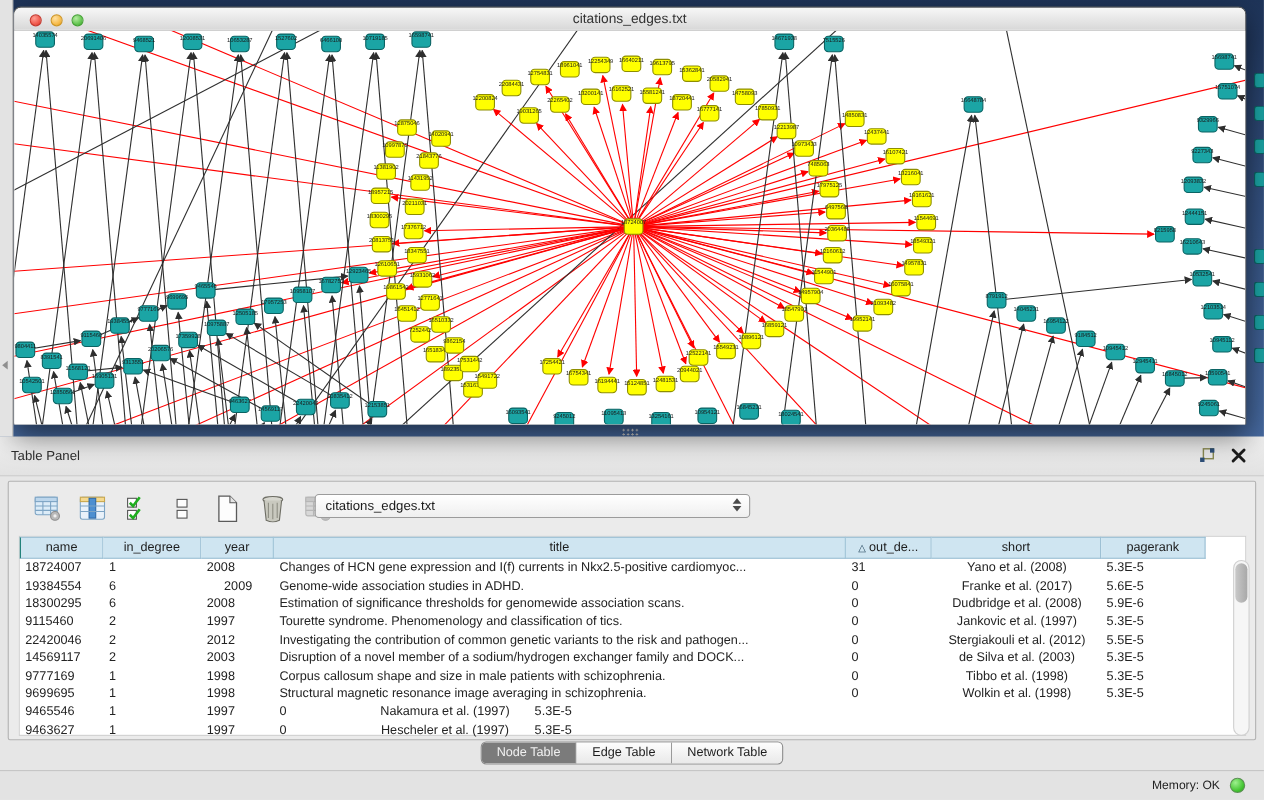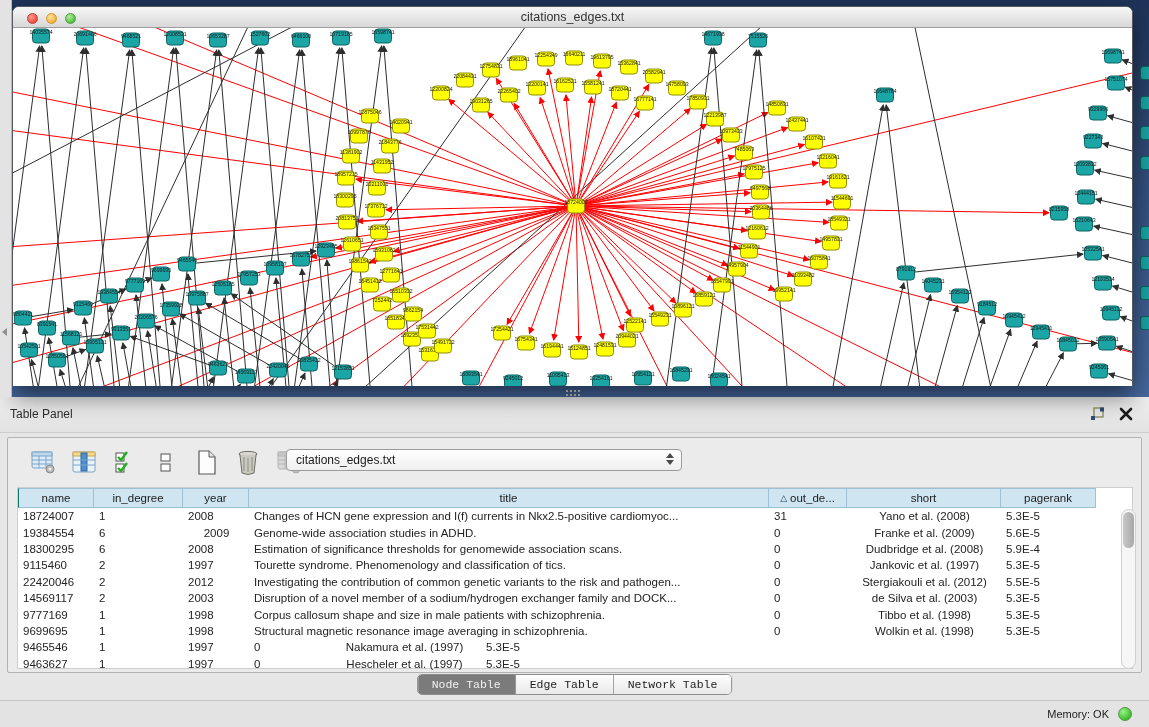--- a/index.html
+++ b/index.html
@@ -71,21 +71,21 @@
   #vscroll { position:absolute; left:1113px; top:71px; width:15px; height:160px;
     background:#f6f6f6; border:1px solid #d0d0d0; border-radius:8px; }
   #vscroll .thumb { position:absolute; left:1px; top:2px; width:11px; height:36px;
     border-radius:6px; background:linear-gradient(90deg,#c9c9c9,#a8a8a8); }
 
   
   #tabbar { left:50%; top:674px; transform:translateX(-50%); display:flex; height:21px;
     border:1px solid #8d8d8d; border-radius:5px; overflow:hidden; background:#f4f4f4;
     font-size:11.5px; z-index:5; }
   .tab { padding:3px 14px 0 14px; border-right:1px solid #9a9a9a; color:#1d1d1d;
-    background:linear-gradient(#fdfdfd,#e9e9e9); white-space:nowrap;font-family:Liberation Mono, monospace; }
+    background:linear-gradient(#fdfdfd,#e9e9e9); white-space:nowrap; }
   .tab:last-child { border-right:none; }
   .tab.selected { background:#7b7b7b; color:#f1f1f1; }
   #statusbar { left:0; top:700px; width:1149px; height:27px; background:#e3e3e3;
     border-top:1px solid #c6c6c6; }
   #memory { position:absolute; right:40px; top:7px; font-size:11px; color:#222; }
   #mem-dot { position:absolute; right:17px; top:6px; width:14px; height:14px; border-radius:50%;
     background:radial-gradient(circle at 35% 30%,#9ef08e,#43c431 65%,#2e9a22); border:1px solid #5a8f52; }
 </style>
 </head>
 <body>
@@ -957,31 +957,31 @@
         <div class="td" style="width: 78px;">31</div>
         <div class="td center" style="width: 154px;">Yano et al. (2008)</div>
         <div class="td" style="width: 95px;">5.3E-5</div>
       </div>
       <div class="tr">
         <div class="td" style="width: 76px;">19384554</div>
         <div class="td" style="width: 89px;">6</div>
         <div class="td" style="width: 66px; text-align: center;">2009</div>
         <div class="td" style="width: 520px;">Genome-wide association studies in ADHD.</div>
         <div class="td" style="width: 78px;">0</div>
-        <div class="td center" style="width: 154px;">Franke et al. (2009)</div>
+        <div class="td center" style="width: 154px;">Franke et al. (2017)</div>
         <div class="td" style="width: 95px;">5.6E-5</div>
       </div>
       <div class="tr">
         <div class="td" style="width: 76px;">18300295</div>
         <div class="td" style="width: 89px;">6</div>
         <div class="td" style="width: 66px;">2008</div>
         <div class="td" style="width: 520px;">Estimation of significance thresholds for genomewide association scans.</div>
         <div class="td" style="width: 78px;">0</div>
         <div class="td center" style="width: 154px;">Dudbridge et al. (2008)</div>
-        <div class="td" style="width: 95px;">5.9E-4</div>
+        <div class="td" style="width: 95px;">5.9E-6</div>
       </div>
       <div class="tr">
         <div class="td" style="width: 76px;">9115460</div>
         <div class="td" style="width: 89px;">2</div>
         <div class="td" style="width: 66px;">1997</div>
         <div class="td" style="width: 520px;">Tourette syndrome. Phenomenology and classification of tics.</div>
         <div class="td" style="width: 78px;">0</div>
         <div class="td center" style="width: 154px;">Jankovic et al. (1997)</div>
         <div class="td" style="width: 95px;">5.3E-5</div>
       </div>

